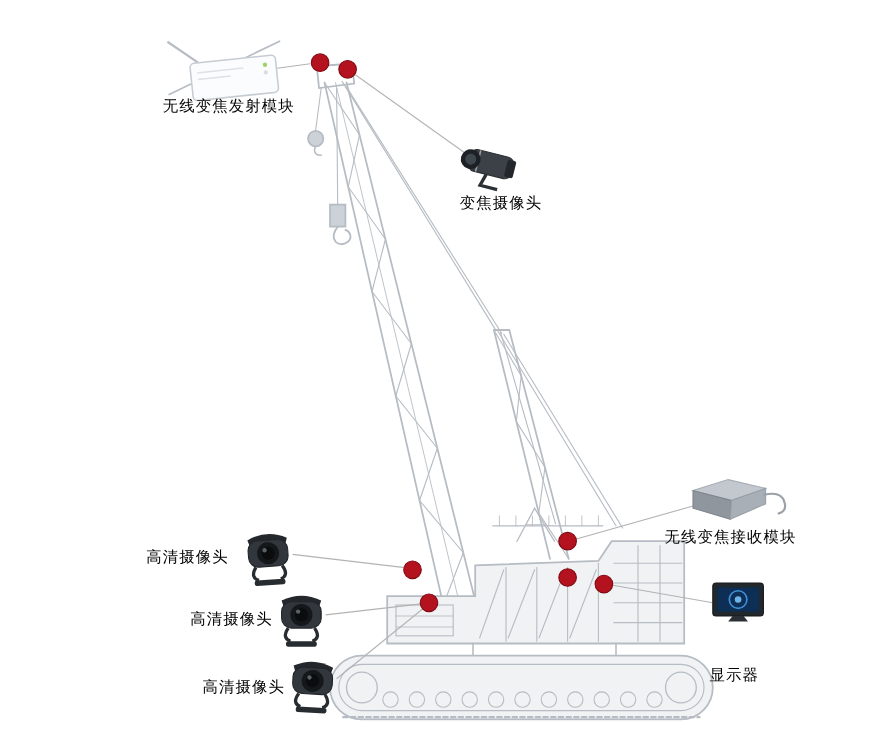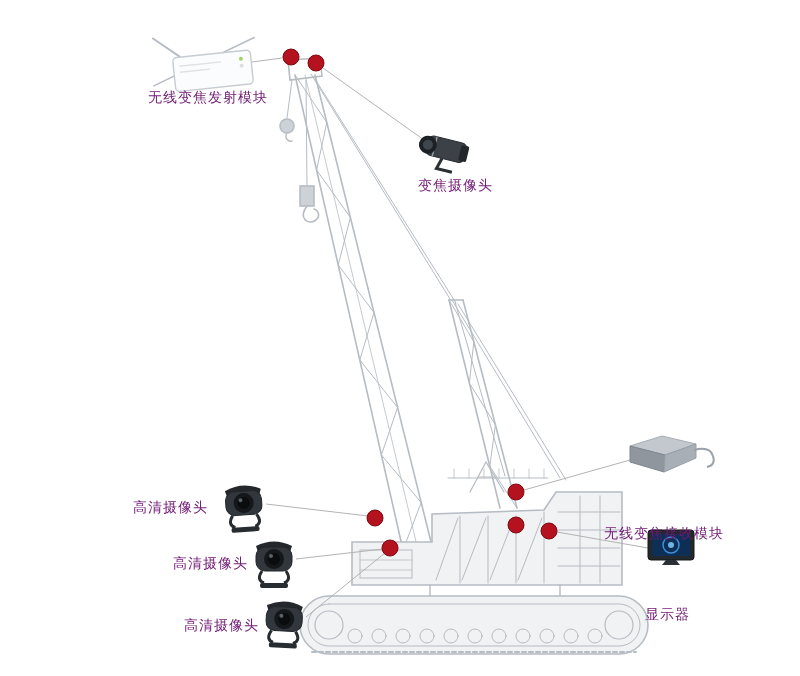--- a/index.html
+++ b/index.html
@@ -8,21 +8,21 @@
     width: 800px;
     height: 676px;
     background: #ffffff;
     overflow: hidden;
     font-family: "DejaVu Sans", sans-serif;
   }
   .canvas svg { position: absolute; left: 0; top: 0; }
   .label {
     position: absolute;
     font-size: 14px;
-    color: #701a75;
+    color: #000000;
     letter-spacing: 1px;
     white-space: nowrap;
     line-height: 1;
   }
 </style>
 </head>
 <body>
 
 <div class="canvas">
 
@@ -175,21 +175,21 @@
     <circle cx="516" cy="492" r="8"></circle>
     <circle cx="516" cy="525" r="8"></circle>
     <circle cx="549" cy="531" r="8"></circle>
   </g>
 </svg>
 
 <div class="label" style="left:148px; top:90px;">无线变焦发射模块</div>
 
 <div class="label" style="left:418px; top:178px;text-align:center;">变焦摄像头</div>
 
-<div class="label" style="left:604px; top:482px;margin-top:44px;">无线变焦接收模块</div>
+<div class="label" style="left:604px; top:482px;">无线变焦接收模块</div>
 
 <div class="label" style="left:645px; top:569px;margin-top:38px;">显示器</div>
 
 <div class="label" style="left:133px; top:500px;">高清摄像头</div>
 
 <div class="label" style="left:173px; top:556px;">高清摄像头</div>
 
 <div class="label" style="left:184px; top:618px;">高清摄像头</div>
 
 </div>

